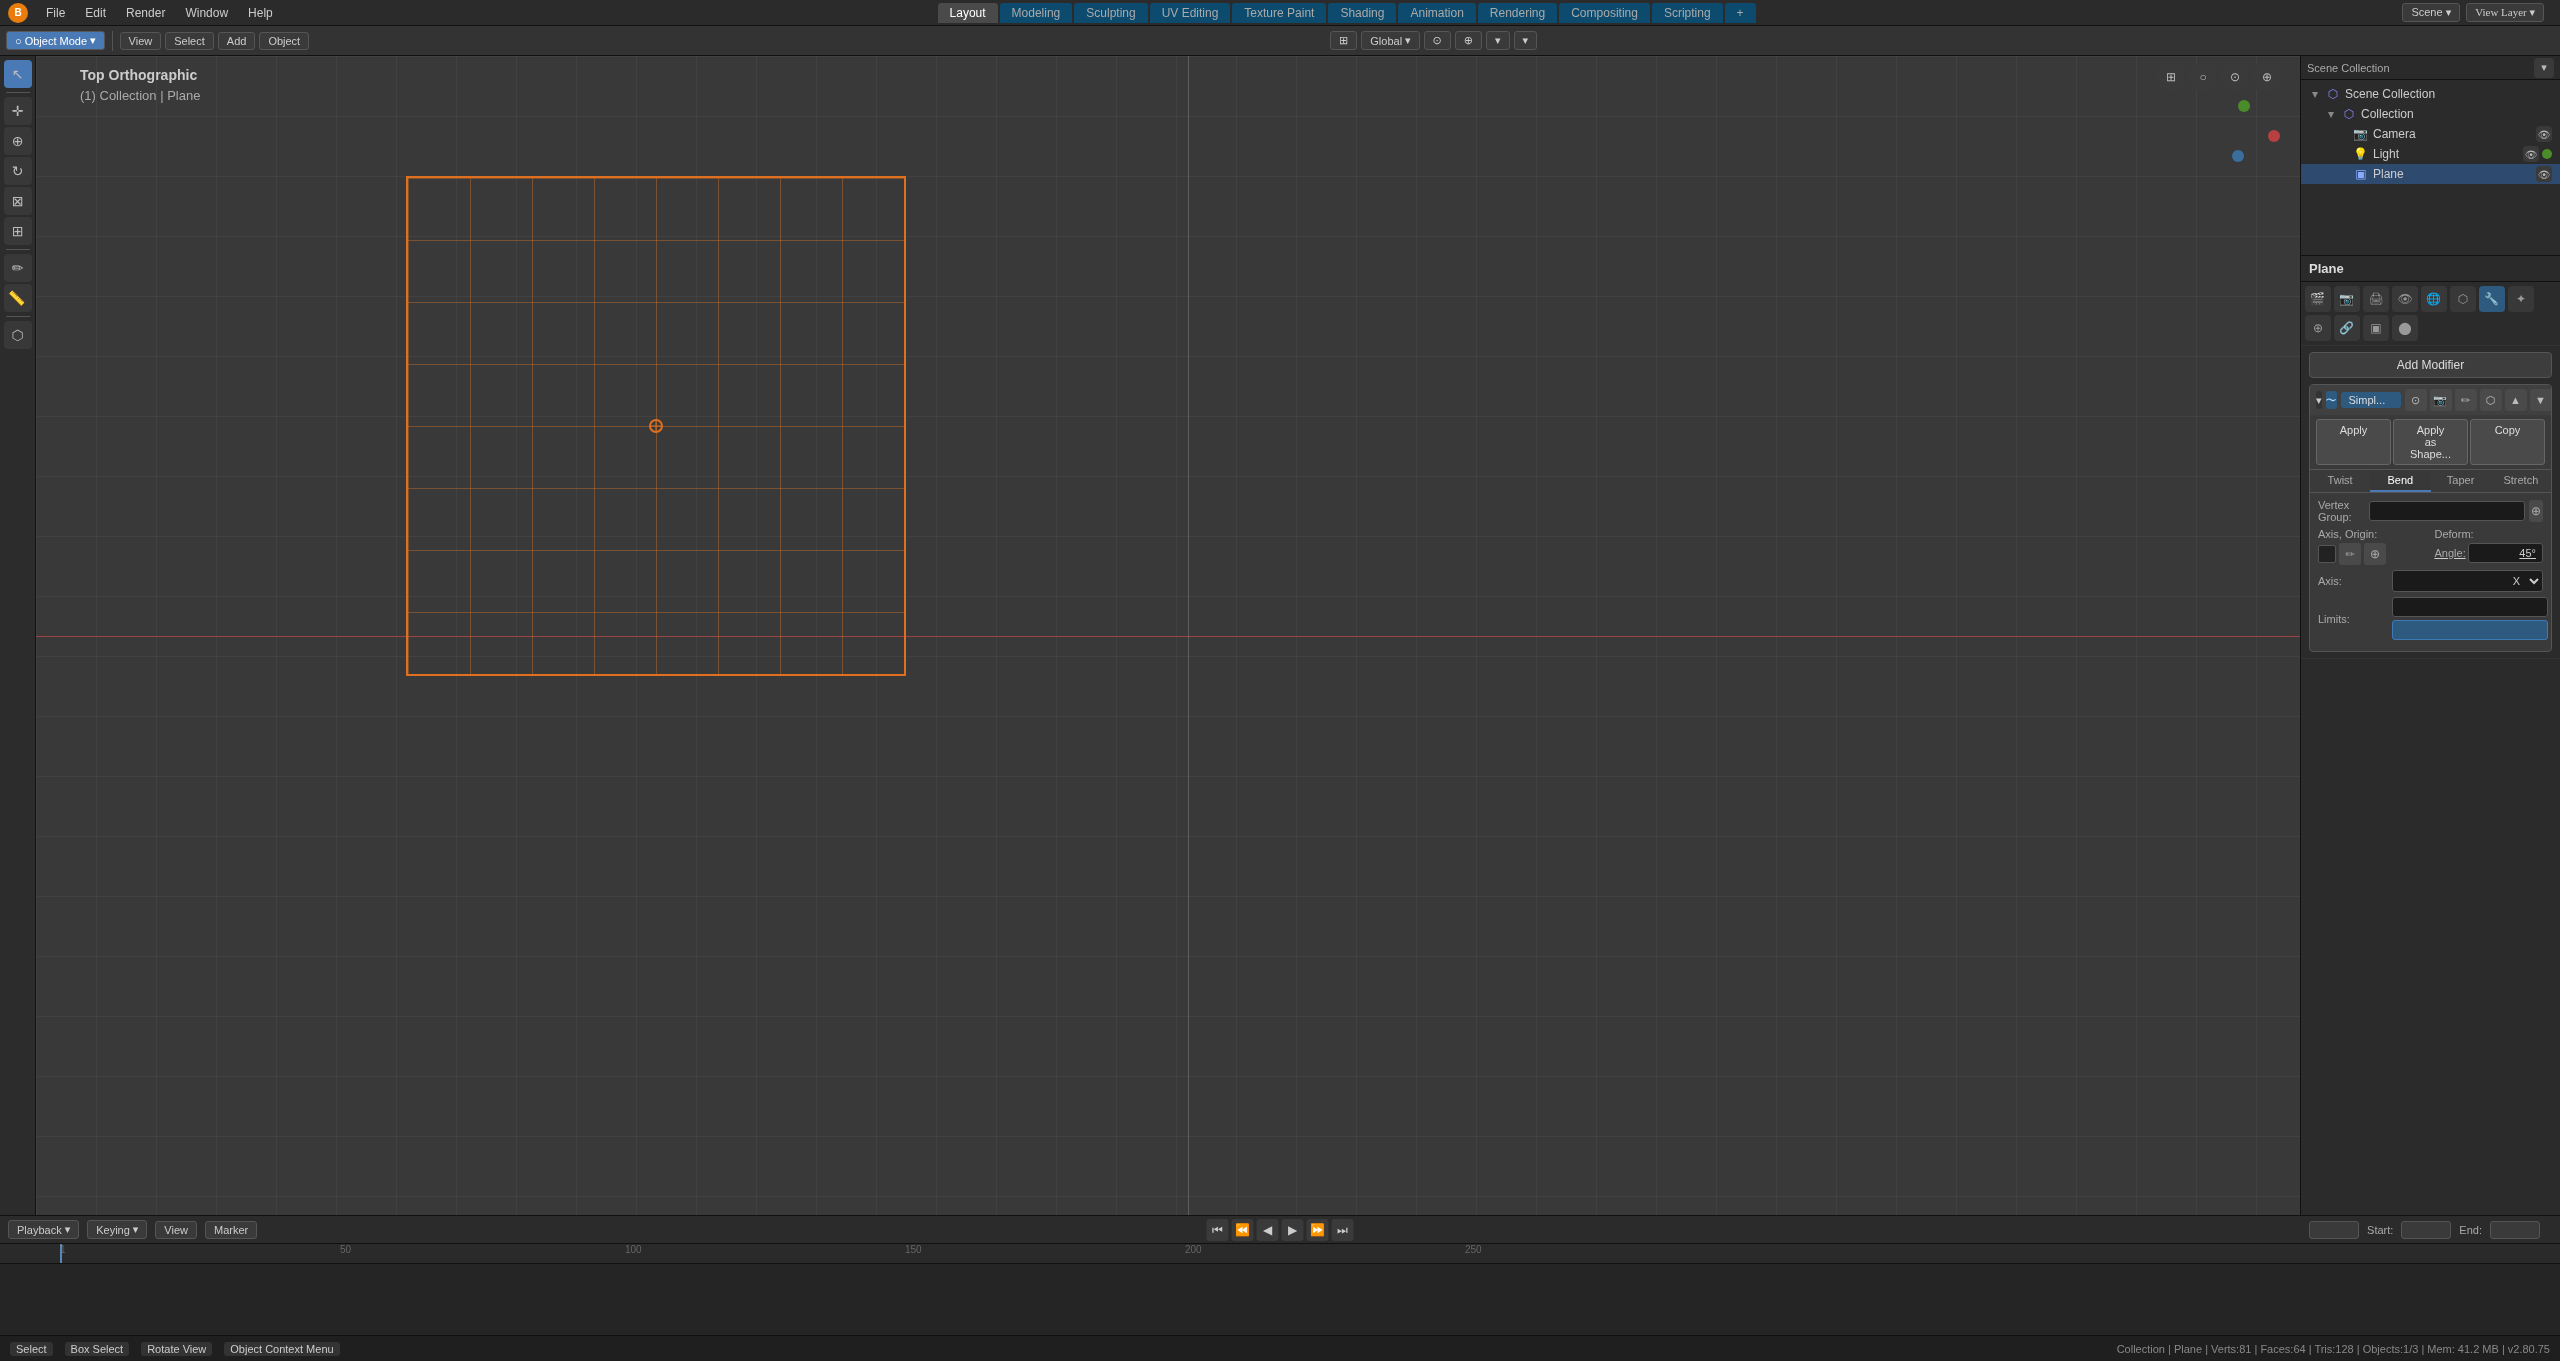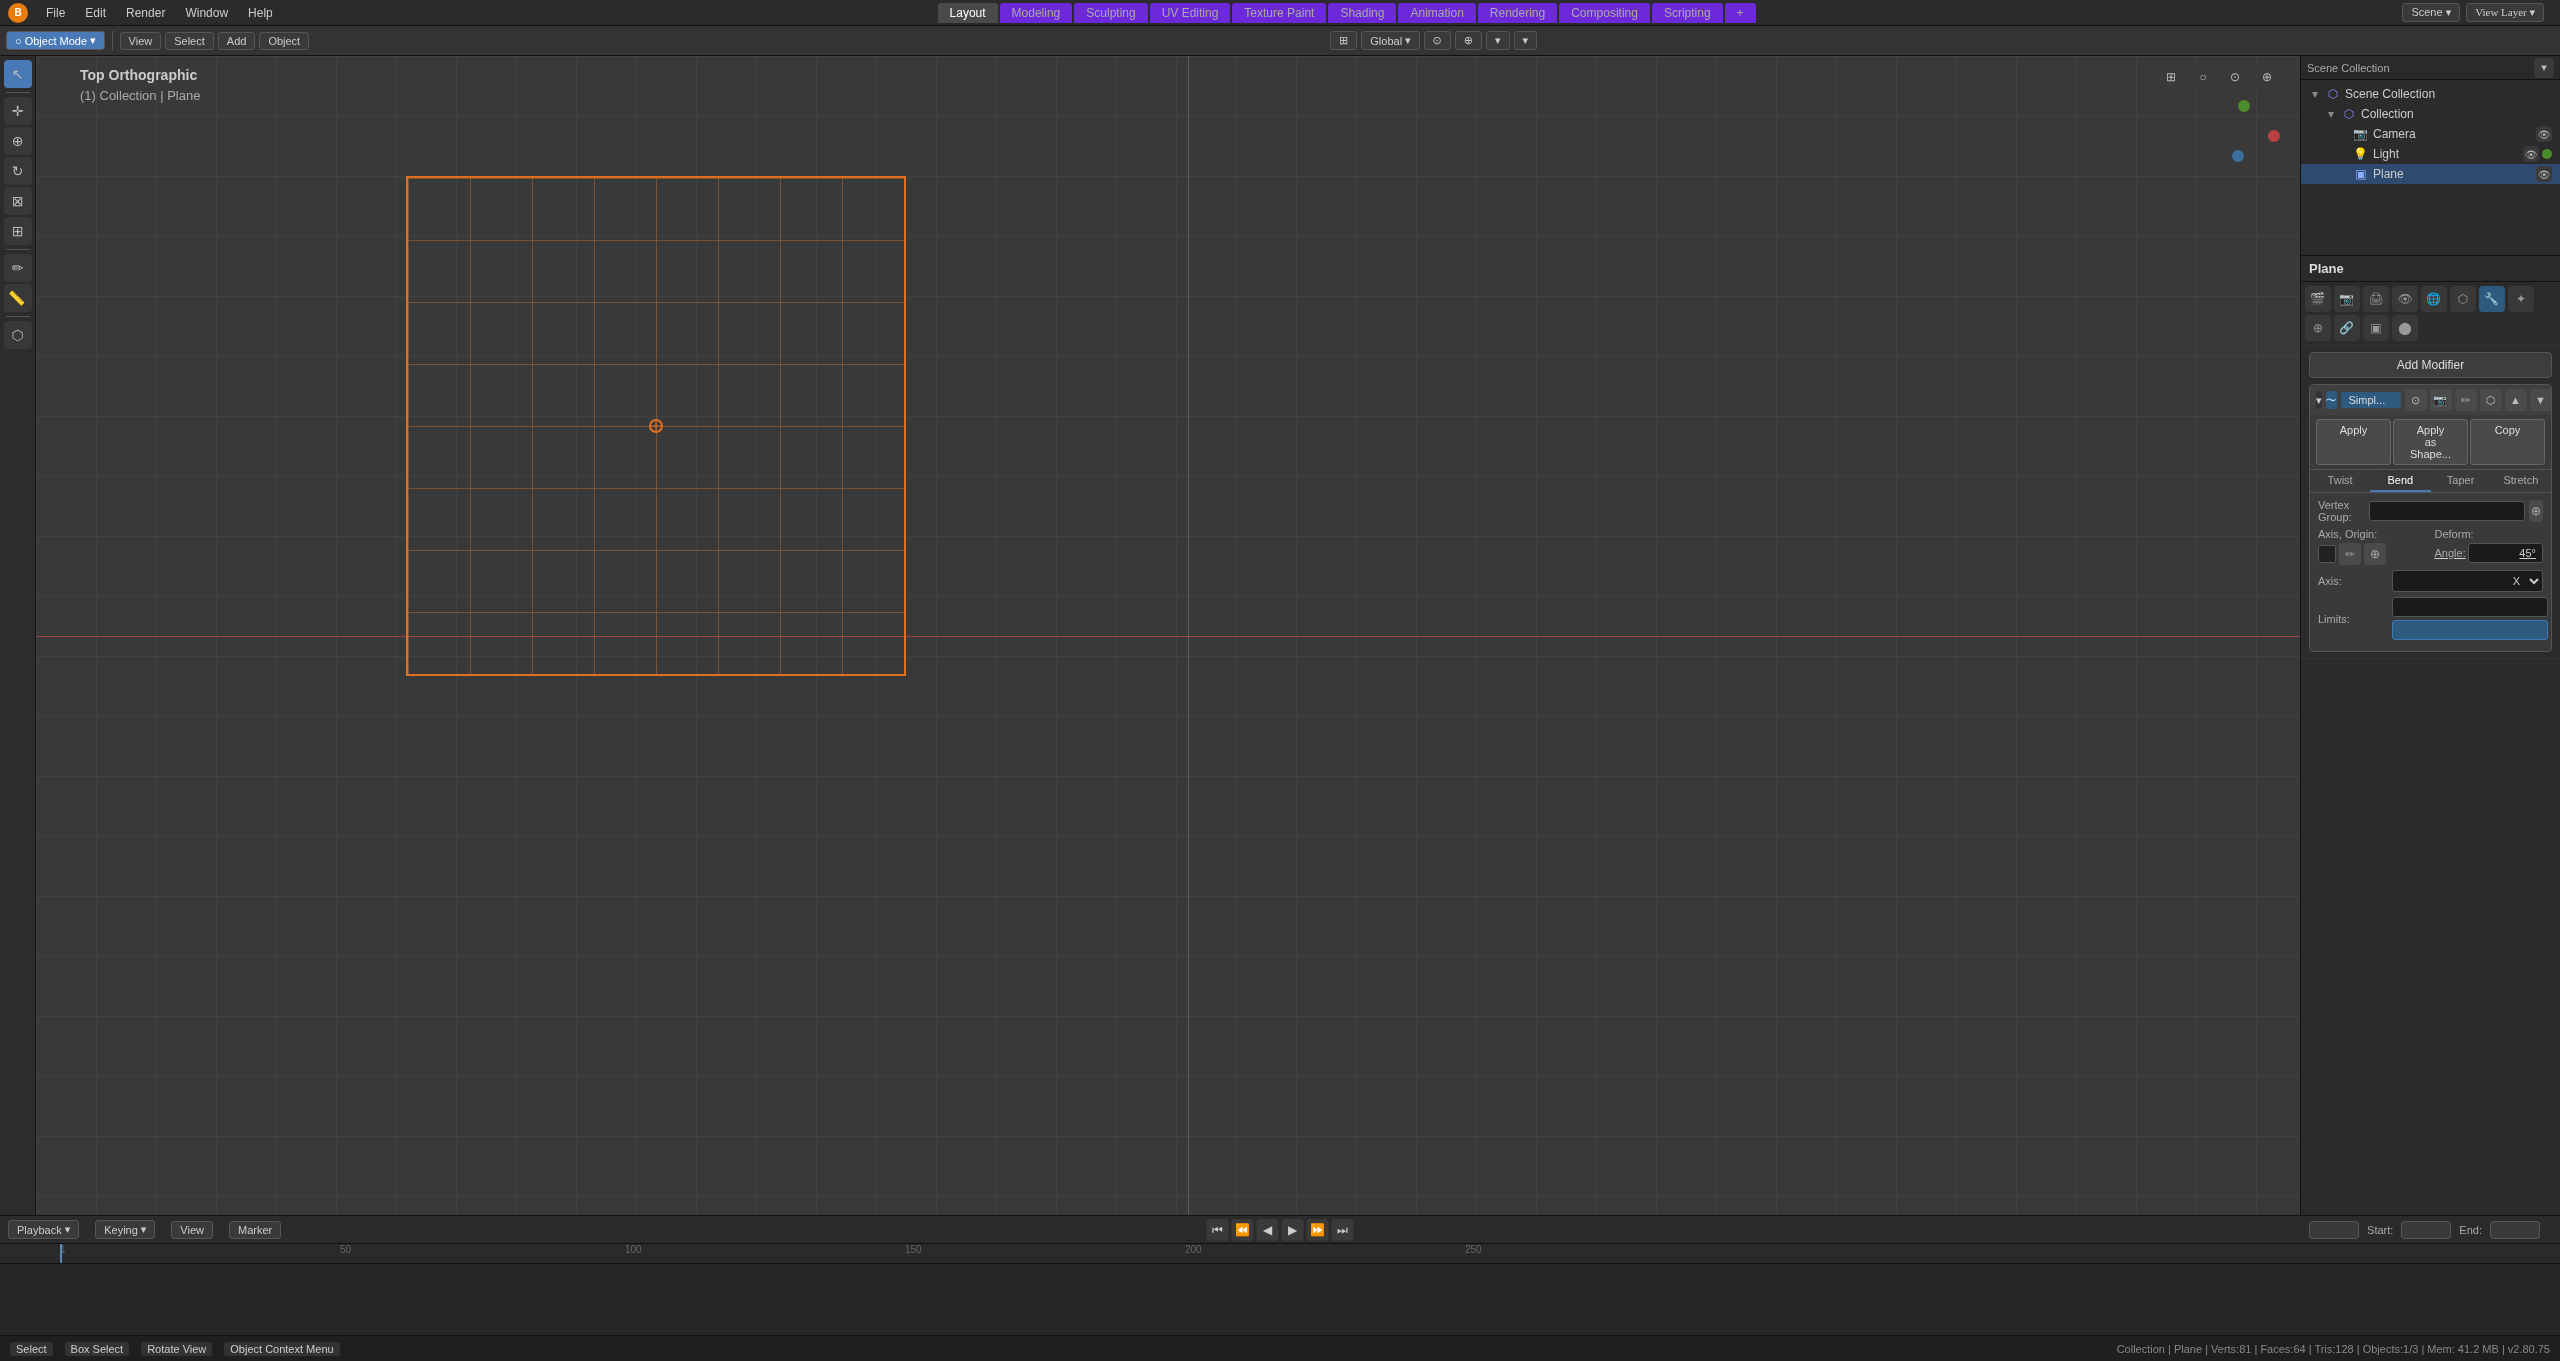--- a/index.html
+++ b/index.html
@@ -44,21 +44,21 @@
     }
 
     .workspace-tabs {
       display: flex;
       align-items: center;
       margin-left: 10px;
       gap: 2px;
     }
     .workspace-tab {
       padding: 3px 12px;
-      background: #6d28d9;
+      background: #0c4a6e;
       border-radius: 3px 3px 0 0;
       font-size: 12px;
       cursor: pointer;
       color: #aaa;
     }
     .workspace-tab.active {
       background: #4a4a4a;
       color: white;
       text-align: center;
     }
@@ -497,21 +497,21 @@
       flex-shrink: 0;
       display: flex;
       flex-direction: column;
     }
     .timeline-header {
       height: 28px;
       background: #2b2b2b;
       display: flex;
       align-items: center;
       padding: 0 8px;
-      gap: 16px;
+      gap: 8px;
       border-bottom: 1px solid #111;
     }
     .timeline-controls {
       display: flex;
       align-items: center;
       gap: 3px;
       position: absolute;
       left: 50%;
       transform: translateX(-50%);
     }

